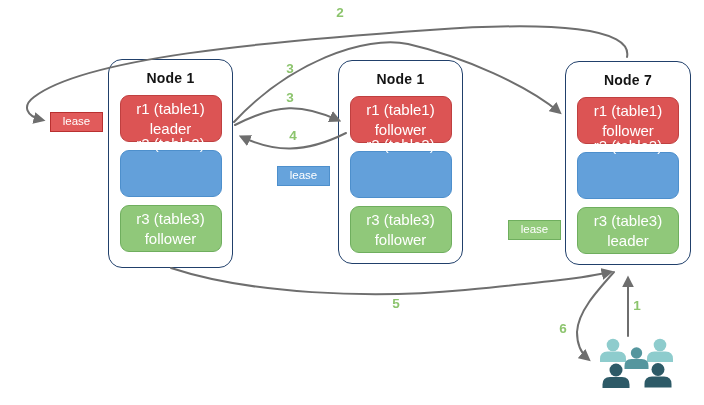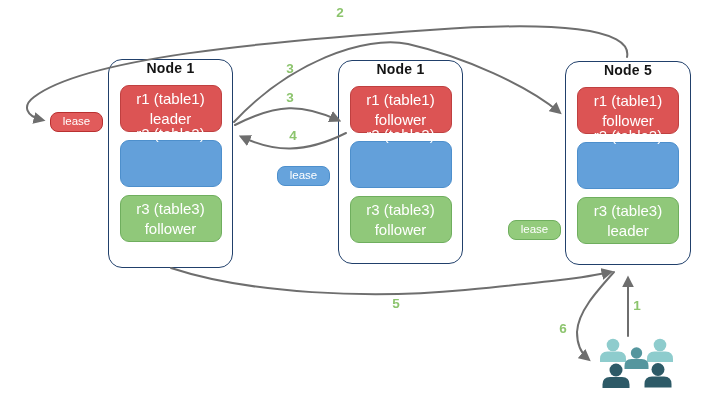--- a/index.html
+++ b/index.html
@@ -17,20 +17,21 @@
   
   .node {
     position: absolute;
     box-sizing: border-box;
     background: #ffffff;
     border: 1.6px solid #21406b;
     border-radius: 14px;
     display: flex;
     flex-direction: column;
     align-items: center;
+    padding-top: 10px;
     z-index: 2;
   }
   .node-title {
     font-size: 14px;
     font-weight: bold;
     color: #141414;
     margin-bottom: 9px;
     letter-spacing: 0.2px;
   }
   .replica {
@@ -49,21 +50,21 @@
   }
   .replica.red   { background: #dc5454; border: 1.5px solid #bf4040; }
   .replica.blue  { background: #63a0da; border: 1.5px solid #4d8fcc; gap: 41px; }
   .replica.green { background: #90c87a; border: 1.5px solid #6fae5e; text-align: right; }
 
   
   .lease {
     position: absolute;
     box-sizing: border-box;
     width: 53px; height: 20px;
-    border-radius: 8px;
+    border-radius: 0;
     color: #ffffff;
     font-size: 11.5px;
     line-height: 17px;
     text-align: center;
     z-index: 6;
   }
   .lease.red   { background: #e15b5b; border: 1.5px solid #b93030; }
   .lease.blue  { background: #66a3dc; border: 1.5px solid #4d8fcc; }
   .lease.green { background: #93cb7c; border: 1.5px solid #6fae5e; }
 
@@ -123,21 +124,21 @@
       <span>r2 (table2)</span>
       <span>leader</span>
     </div>
     <div class="replica green">
       <span>r3 (table3)</span>
       <span>follower</span>
     </div>
   </div>
 
   <div class="node" style="left:565px; top:61px; width:126px; height:204px;">
-    <div class="node-title">Node 5</div>
+    <div class="node-title">Node 7</div>
     <div class="replica red">
       <span>r1 (table1)</span>
       <span>follower</span>
     </div>
     <div class="replica blue">
       <span>r2 (table2)</span>
       <span>follower</span>
     </div>
     <div class="replica green">
       <span>r3 (table3)</span>

